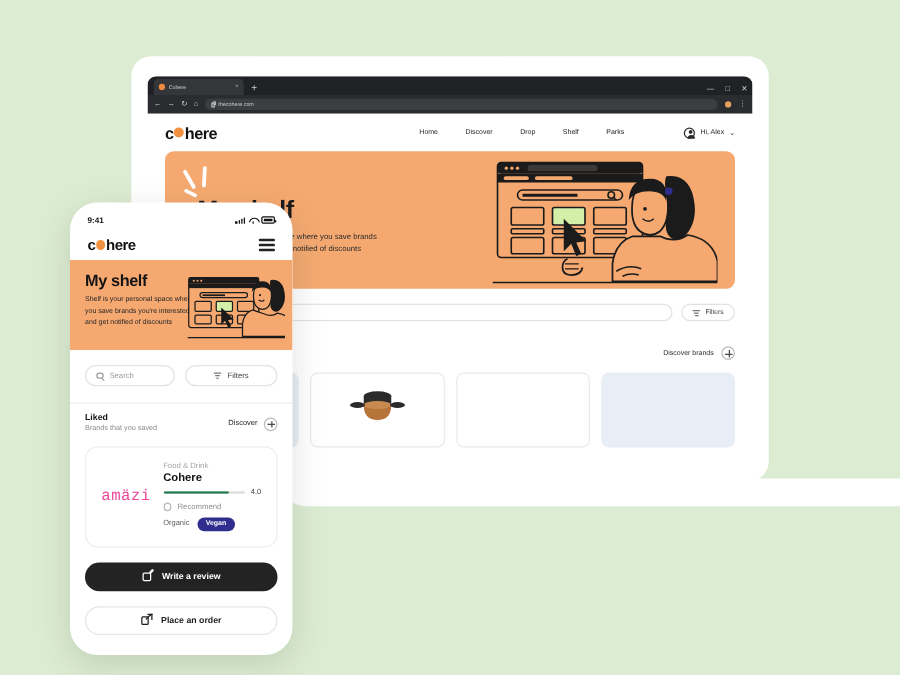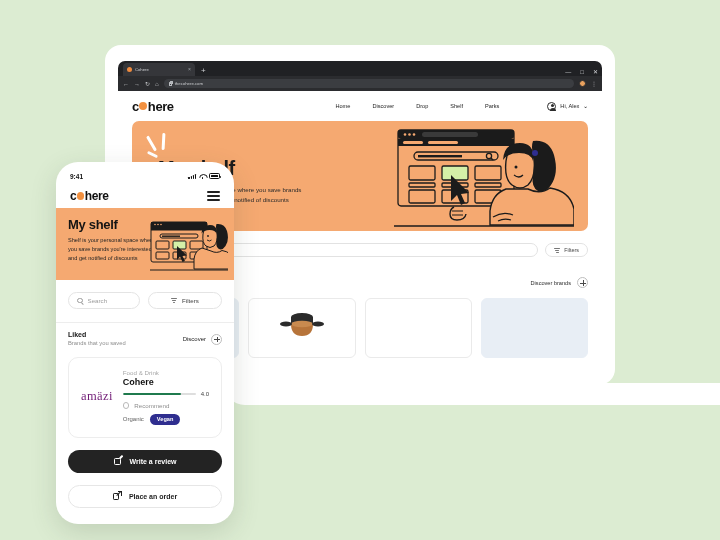--- a/index.html
+++ b/index.html
@@ -182,21 +182,21 @@
   .p-liked-t { font-size: 7px; font-weight: 700; color: #141414; }
   .p-liked-s { font-size: 5.8px; color: #8d8d8d; margin-top: 2px; }
   .p-disc { margin-left: auto; display: flex; align-items: center; gap: 5px; padding-top: 3px;}
   .p-disc span { font-size: 6px; color: #222; }
 
   .p-card {
     margin: 11px 12px 0; border: .9px solid #ededed; border-radius: 10px;
     padding: 11px 12px 12px;
   }
   .p-card-top { display: flex; align-items: center; gap: 10px; }
-  .p-brandlogo { font-size: 12.5px; color: #701a75; letter-spacing: .4px; flex: 0 0 auto; font-family: Liberation Serif, serif; }
+  .p-brandlogo { font-size: 12.5px; color: #ec4899; letter-spacing: .4px; flex: 0 0 auto; font-family: Liberation Mono, monospace; }
   .p-meta { flex: 1; }
   .p-cat { font-size: 6.2px; color: #a8a8a8; }
   .p-name { font-size: 9px; font-weight: 700; color: #111; margin-top: 1px; }
   .p-rating { display: flex; align-items: center; gap: 5px; margin-top: 4px; }
   .p-bar { flex: 1; height: 2.4px; background: #dedede; border-radius: 2px; position: relative; overflow: hidden;}
   .p-bar i { position: absolute; left: 0; top: 0; bottom: 0; background: #1f7a4d; border-radius: 2px; }
   .p-score { font-size: 6px; color: #444; }
   .p-rec { display: flex; align-items: center; gap: 5px; margin-top: 5px; }
   .p-radio { width: 6.5px; height: 6.5px; border-radius: 50%; border: .9px solid #b9b9b9; }
   .p-rec span { font-size: 6.2px; color: #8d8d8d; }

